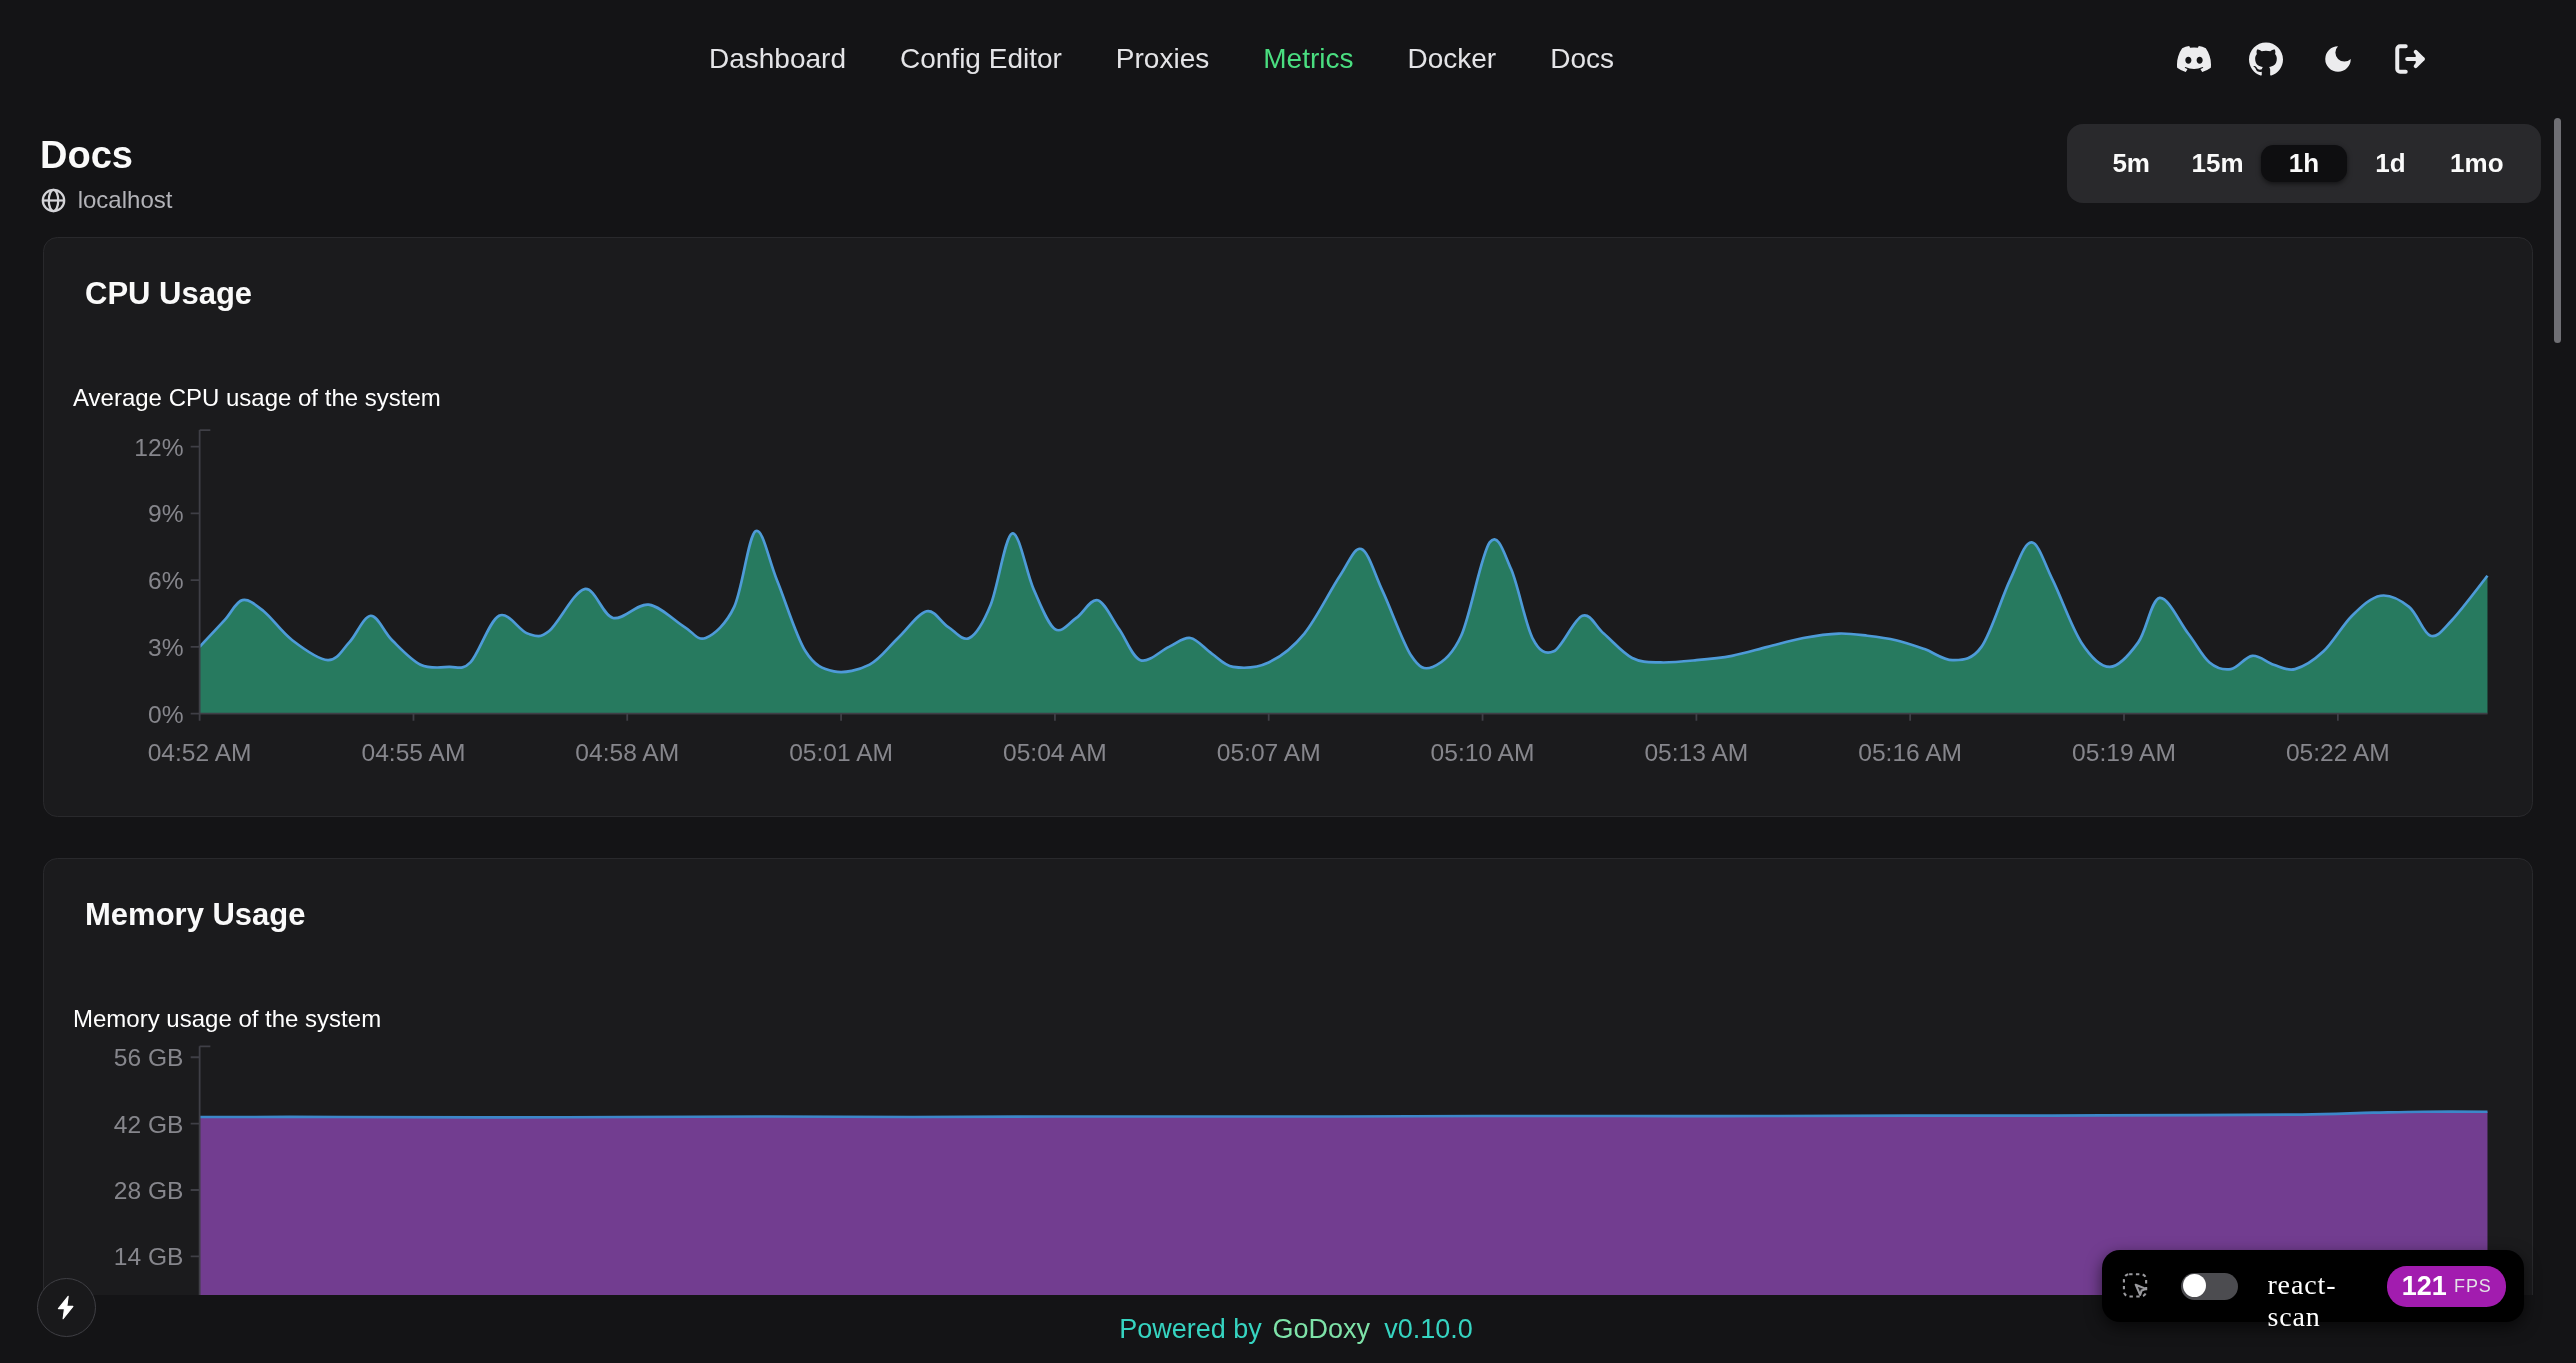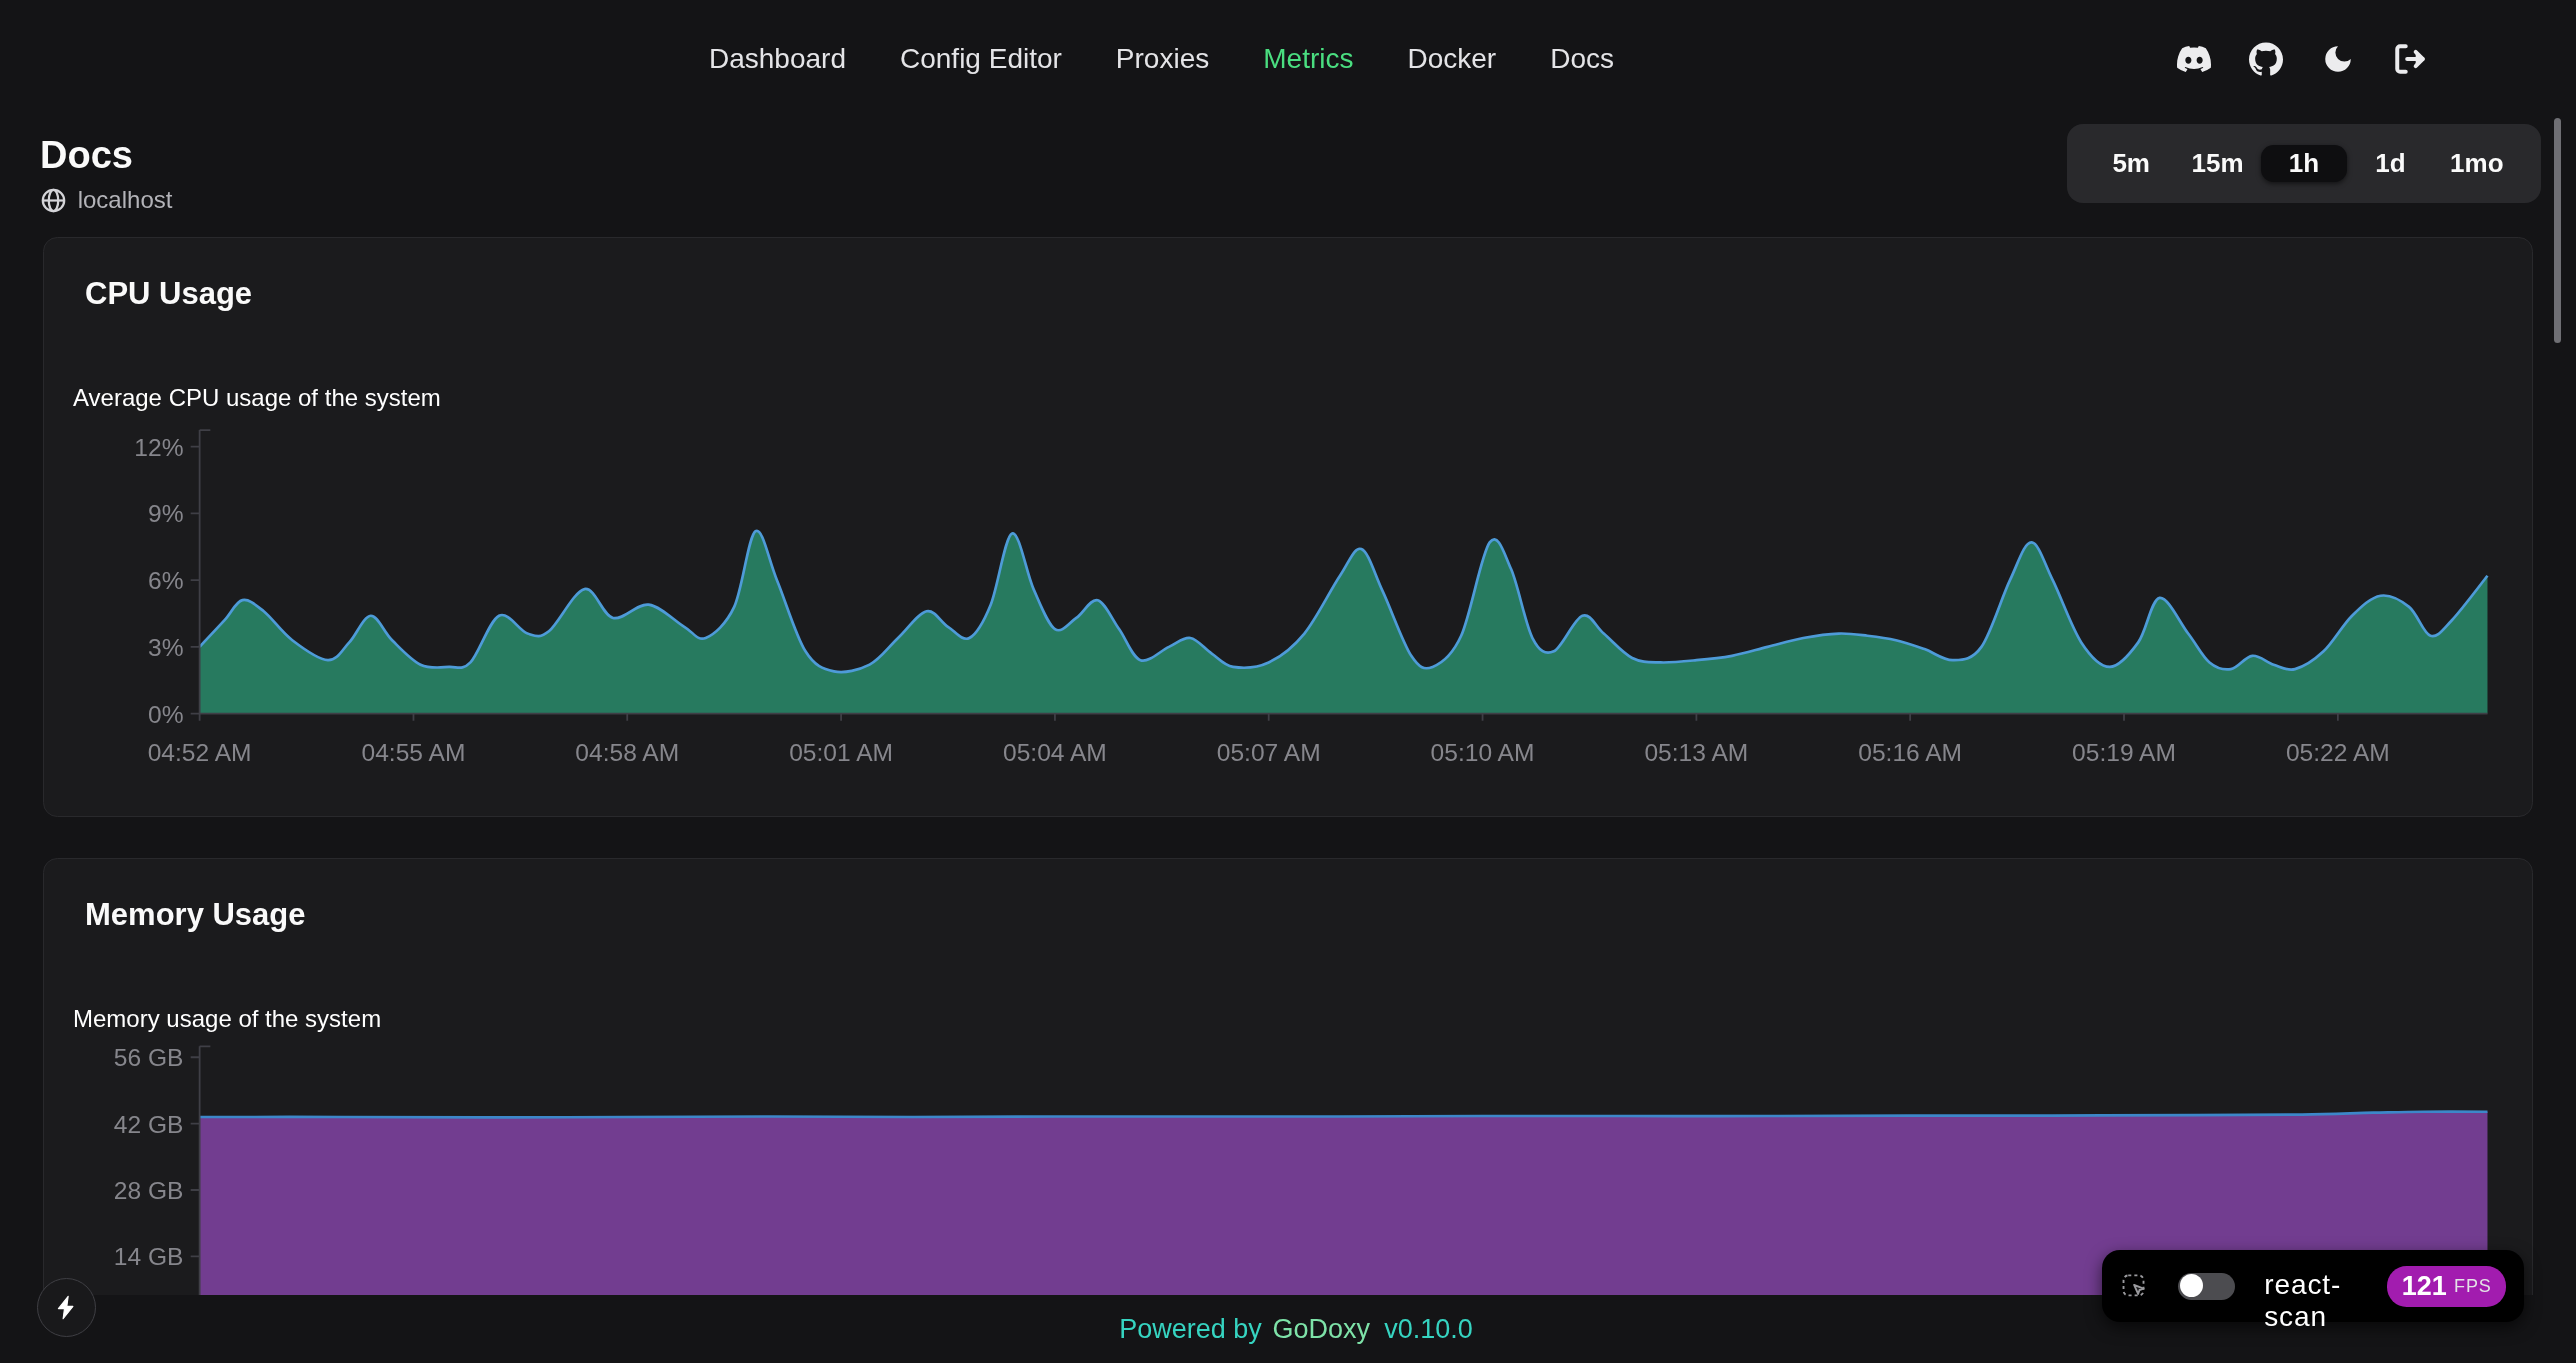--- a/index.html
+++ b/index.html
@@ -52,21 +52,21 @@
        cursor:pointer;box-sizing:border-box;}
   .fab svg{width:27px;height:27px;}
 
   
   .rscan{position:absolute;left:2102px;top:1250px;width:422px;height:72px;background:#000;border-radius:18px;
          display:flex;align-items:center;padding:0 18px;box-sizing:border-box;cursor:grab;
          box-shadow:0 5.4px 16px rgba(0,0,0,.6);}
   .rscan .scan-icon{width:32px;height:32px;margin-right:30px;cursor:pointer;}
   .toggle{width:57px;height:27px;border-radius:13.4px;background:#4c4c50;position:relative;margin-right:29px;cursor:pointer;flex:none;}
   .toggle .knob{position:absolute;left:1.8px;top:1.8px;width:23px;height:23px;border-radius:50%;background:#fff;}
-  .rscan .lbl{font-family:Liberation Sans, sans-serif;font-size:28px;color:#fff;letter-spacing:0.9px;margin-top:29px;}
+  .rscan .lbl{font-family:Liberation Serif, serif;font-size:28px;color:#fff;letter-spacing:0.9px;margin-top:29px;}
   .fps{margin-left:auto;background:#a21caf;border-radius:19.7px;height:41px;display:flex;align-items:center;
        padding:0 14.3px;gap:7.2px;}
   .fps .n{font-size:27px;font-weight:700;color:#fff;}
   .fps .u{font-size:18px;color:#e3e3e6;letter-spacing:0.9px;}
 
   
   .scroll-thumb{position:absolute;left:2554px;top:118px;width:7.2px;height:225px;border-radius:3.6px;background:#6f6f74;cursor:pointer;}
 </style>
 </head>
 <body>

